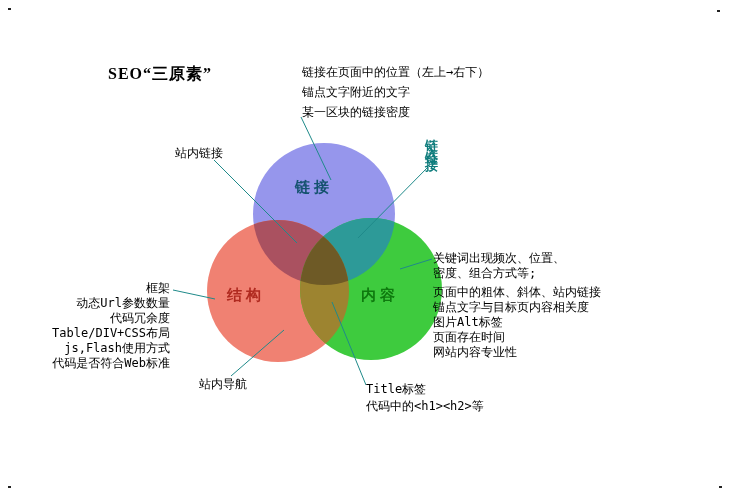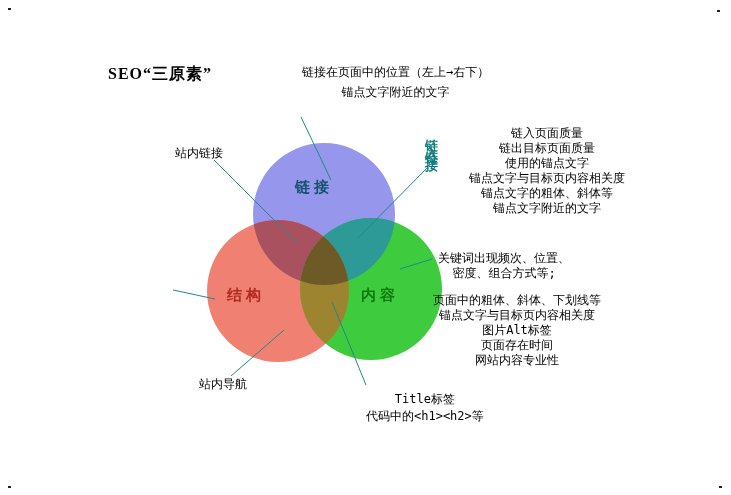--- a/index.html
+++ b/index.html
@@ -6,33 +6,33 @@
   .canvas {
     position: relative; width: 731px; height: 495px; background: #fff; overflow: hidden;
     font-family: "DejaVu Sans Mono", "Liberation Mono", monospace; color: #000;
   }
   .venn-svg { position: absolute; left: 0; top: 0; }
   .title {
     position: absolute; left: 108px; top: 64px;
     font-family: "Liberation Serif", "DejaVu Serif", serif;
     font-weight: bold; font-size: 16px; letter-spacing: 1px;
   }
-  .note { position: absolute; font-size: 12px; line-height: 15px; white-space: nowrap; text-align: center; }
+  .note { position: absolute; font-size: 12px; line-height: 15px; white-space: nowrap; }
   .top-links { left: 302px; top: 62px; line-height: 20px; }
   .inbound-label {
     left: 424px; top: 129px; writing-mode: vertical-rl; letter-spacing: 6px;
     color: #0e7c7c; font-weight: bold; font-size: 13px;
   }
   .inbound-list { left: 469px; top: 126px; line-height: 15px; }
   .site-links { left: 175px; top: 146px; }
   .structure-list { left: 38px; top: 281px; width: 132px; text-align: right; }
   .site-nav { left: 199px; top: 377px; font-family: Liberation Serif, serif; }
   .content-list { left: 433px; top: 251px; }
-  .content-list .wrap { white-space: normal; width: 142px; margin-bottom: 12px; }
-  .onpage-list { left: 366px; top: 381px; line-height: 17px; margin-top: 10px; }
+  .content-list .wrap { white-space: normal; width: 142px; margin-bottom: 4px; }
+  .onpage-list { left: 366px; top: 381px; line-height: 17px; }
   .circle-label {
     font-family: "Liberation Sans", "DejaVu Sans", sans-serif;
     font-weight: bold; font-size: 15px; letter-spacing: 4px;
   }
   .crop-mark { position: absolute; width: 3px; height: 2px; background: #222; }
 </style>
 </head>
 <body>
 
 <div class="canvas">
@@ -78,41 +78,42 @@
     <text x="314" y="192" text-anchor="middle" class="circle-label" fill="#14526e">链接</text>
     <text x="246" y="300" text-anchor="middle" class="circle-label" fill="#b02a20">结构</text>
     <text x="380" y="300" text-anchor="middle" class="circle-label" fill="#0e7a0e">内容</text>
   </svg>
 
   <div class="title">SEO“三原素”</div>
 
   <div class="note top-links">
     <div>链接在页面中的位置（左上→右下）</div>
     <div>锚点文字附近的文字</div>
+    <div>某一区块的链接密度</div>
   </div>
 
   <div class="note inbound-label">链入链接</div>
 
-  <div class="note inbound-list">
-    <div>链入页面质量</div>
-    <div>链出目标页面质量</div>
-    <div>使用的锚点文字</div>
-    <div>锚点文字与目标页内容相关度</div>
-    <div>锚点文字的粗体、斜体等</div>
-    <div>锚点文字附近的文字</div>
-  </div>
 
   <div class="note site-links">站内链接</div>
 
+  <div class="note structure-list">
+    <div>框架</div>
+    <div>动态Url参数数量</div>
+    <div>代码冗余度</div>
+    <div>Table/DIV+CSS布局</div>
+    <div>js,Flash使用方式</div>
+    <div>代码是否符合Web标准</div>
+  </div>
 
   <div class="note site-nav">站内导航</div>
 
   <div class="note content-list">
     <div class="wrap">关键词出现频次、位置、密度、组合方式等;</div>
-    <div>页面中的粗体、斜体、下划线等</div>
+    <div>页面中的粗体、斜体、站内链接</div>
     <div>锚点文字与目标页内容相关度</div>
     <div>图片Alt标签</div>
     <div>页面存在时间</div>
     <div>网站内容专业性</div>
   </div>
 
   <div class="note onpage-list">
     <div>Title标签</div>
     <div>代码中的&lt;h1&gt;&lt;h2&gt;等</div>
   </div>

